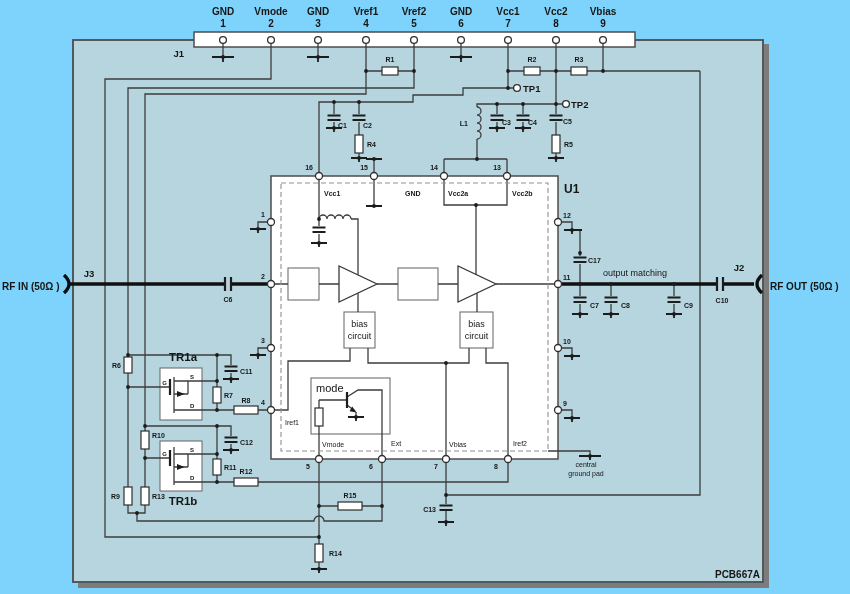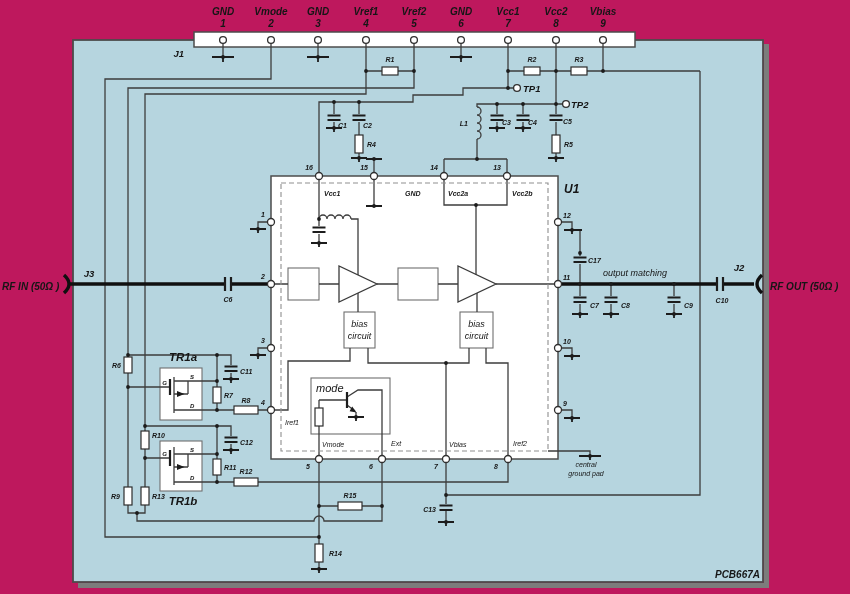--- a/index.html
+++ b/index.html
@@ -1,16 +1,16 @@
 <!DOCTYPE html>
 <html><head>
 <meta charset="utf-8">
 <style>
   html,body{margin:0;padding:0;background:#fff;}
-  .stage{position:relative;width:850px;height:594px;background:#be185d;font-family:"Liberation Sans",sans-serif;font-style:italic;}
+  .stage{position:relative;width:850px;height:594px;background:#7dd3fc;font-family:"Liberation Sans",sans-serif;}
   svg{display:block;}
   .lbl{font-family:"Liberation Sans",sans-serif;fill:#161616;}
   .s6{font-size:6px;font-weight:700}
   .s7{font-size:7px;font-weight:700}
   .s7n{font-size:7px;font-weight:400}
   .s9{font-size:9px;font-weight:400}
   .s9b{font-size:9.5px;font-weight:700}
   .s10b{font-size:10px;font-weight:700}
   .s11{font-size:11px;font-weight:400}
   .s11b{font-size:11.5px;font-weight:700}

